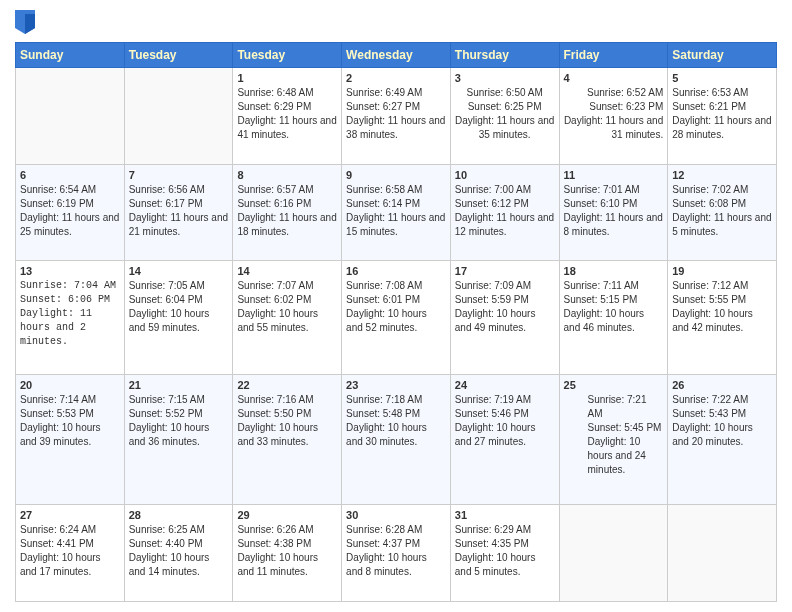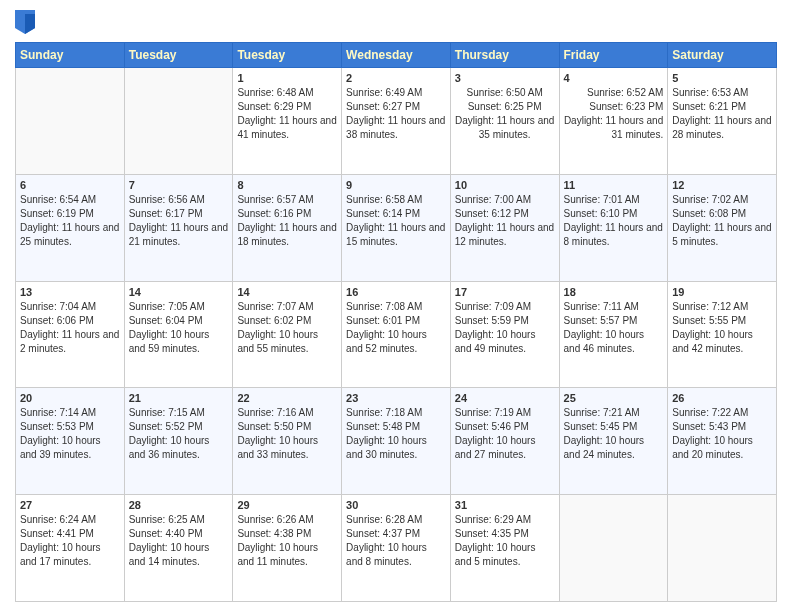--- a/index.html
+++ b/index.html
@@ -199,21 +199,21 @@
           <td>
             <span class="day-num">12</span>
             <div class="day-info" style="white-space: pre-line;">Sunrise: 7:02 AM
 Sunset: 6:08 PM
 Daylight: 11 hours and 5 minutes.</div>
           </td>
         </tr>
         <tr>
           <td>
             <span class="day-num">13</span>
-            <div class="day-info" style="white-space: pre-line;">Sunrise: 7:04 AM
+            <div class="day-info" style="white-space: pre-line; font-family: Liberation Mono, monospace;">Sunrise: 7:04 AM
 Sunset: 6:06 PM
 Daylight: 11 hours and 2 minutes.</div>
           </td>
           <td>
             <span class="day-num">14</span>
             <div class="day-info" style="white-space: pre-line;">Sunrise: 7:05 AM
 Sunset: 6:04 PM
 Daylight: 10 hours and 59 minutes.</div>
           </td>
           <td>
@@ -230,21 +230,21 @@
           </td>
           <td>
             <span class="day-num">17</span>
             <div class="day-info" style="white-space: pre-line;">Sunrise: 7:09 AM
 Sunset: 5:59 PM
 Daylight: 10 hours and 49 minutes.</div>
           </td>
           <td>
             <span class="day-num">18</span>
             <div class="day-info" style="white-space: pre-line;">Sunrise: 7:11 AM
-Sunset: 5:57 PM
+Sunset: 5:15 PM
 Daylight: 10 hours and 46 minutes.</div>
           </td>
           <td>
             <span class="day-num">19</span>
             <div class="day-info" style="white-space: pre-line;">Sunrise: 7:12 AM
 Sunset: 5:55 PM
 Daylight: 10 hours and 42 minutes.</div>
           </td>
         </tr>
         <tr>
@@ -273,21 +273,21 @@
 Daylight: 10 hours and 30 minutes.</div>
           </td>
           <td>
             <span class="day-num">24</span>
             <div class="day-info" style="white-space: pre-line;">Sunrise: 7:19 AM
 Sunset: 5:46 PM
 Daylight: 10 hours and 27 minutes.</div>
           </td>
           <td>
             <span class="day-num">25</span>
-            <div class="day-info" style="white-space: pre-line;">Sunrise: 7:21 AM
+            <div class="day-info" style="white-space: pre-line; margin-left: 24px;">Sunrise: 7:21 AM
 Sunset: 5:45 PM
 Daylight: 10 hours and 24 minutes.</div>
           </td>
           <td>
             <span class="day-num">26</span>
             <div class="day-info" style="white-space: pre-line;">Sunrise: 7:22 AM
 Sunset: 5:43 PM
 Daylight: 10 hours and 20 minutes.</div>
           </td>
         </tr>

